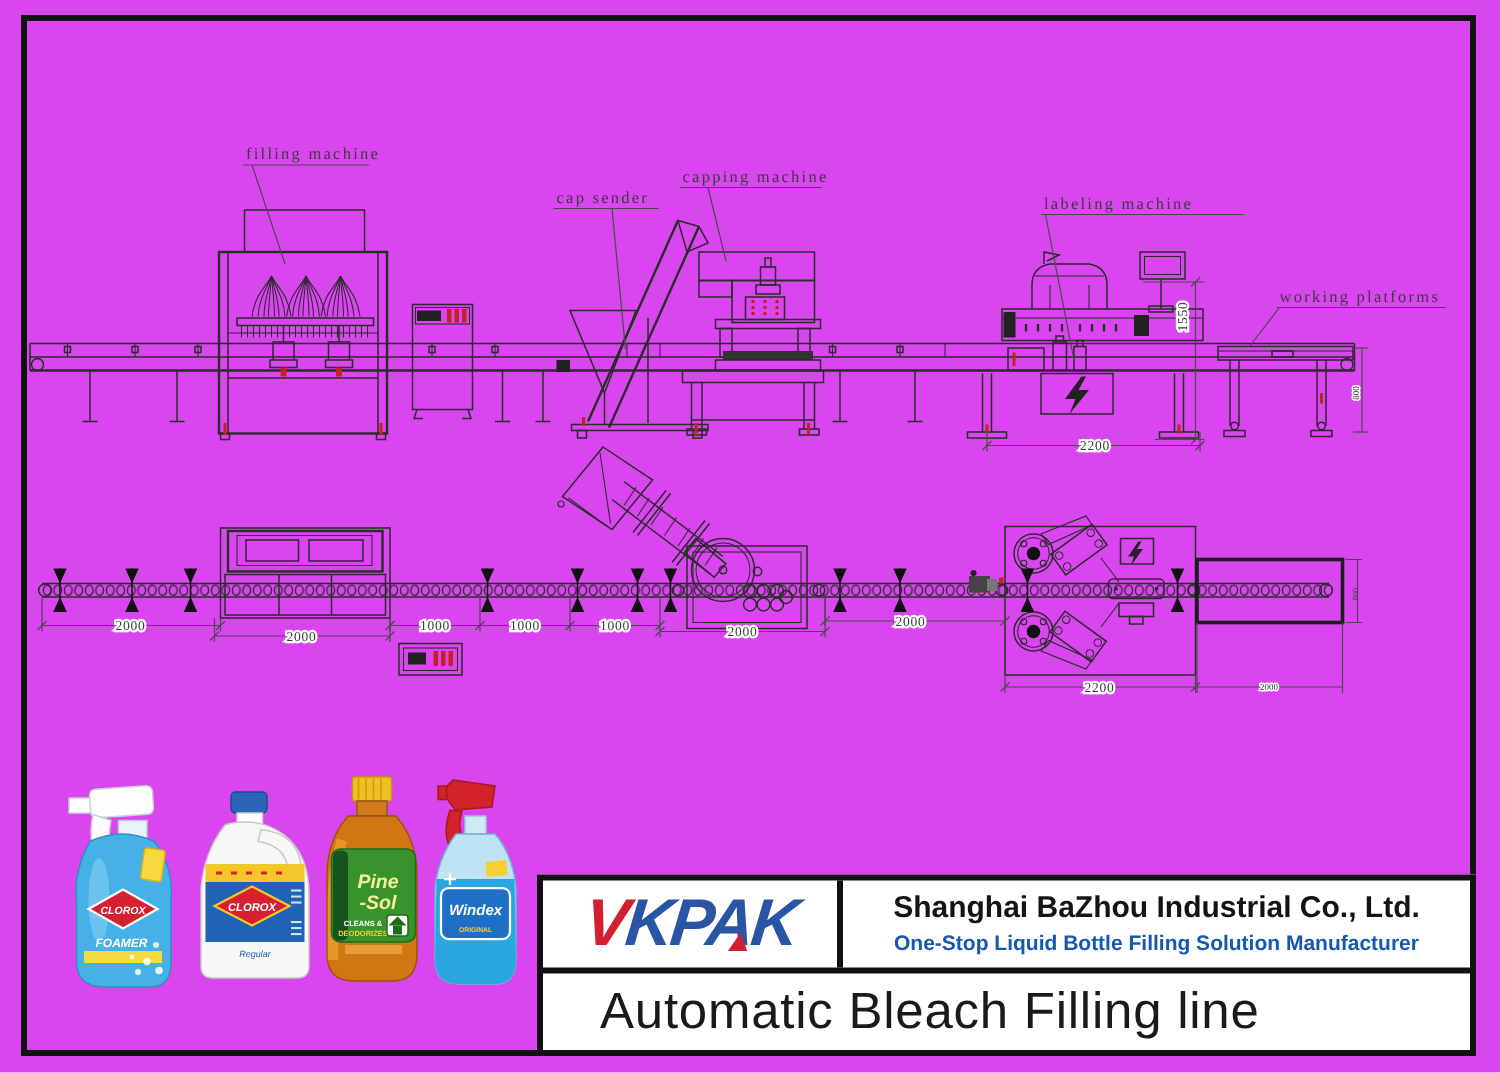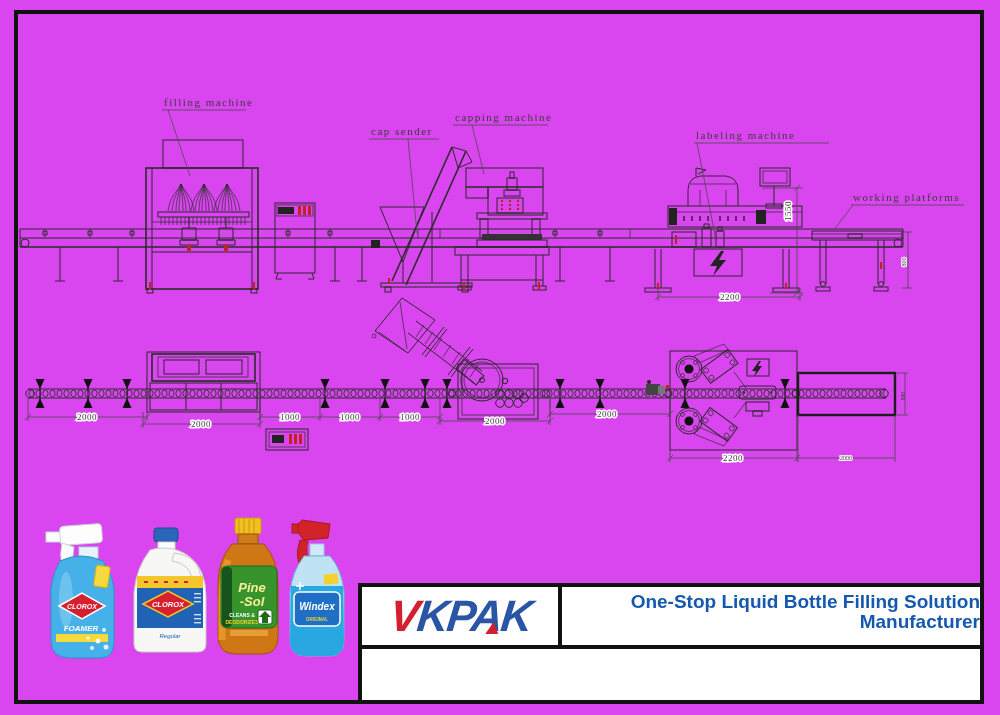--- a/index.html
+++ b/index.html
@@ -27,21 +27,21 @@
   .logo-cell{width:200px;border-right:4px solid #111;box-sizing:border-box;
              display:flex;align-items:center;justify-content:center;position:relative;}
   .logo{font:italic 900 44px "Liberation Sans",sans-serif;letter-spacing:-2px;
         transform:skewX(-6deg);position:relative;line-height:1;}
   .logo-v{color:#d32030;}
   .logo-rest{color:#2a55a5;}
   .logo-tri{position:absolute;left:69%;bottom:4px;width:13px;height:12px;background:#d32030;
             clip-path:polygon(0 100%,55% 0,100% 100%);}
   .company-cell{flex:1;text-align:center;padding-top:5px;}
   .company-name{font-weight:700;font-size:20px;color:#141414;line-height:26px;}
-  .tagline{font-weight:700;font-size:19px;color:#1558af;line-height:20px;text-align:right;}
+  .tagline{font-weight:700;font-size:14px;color:#1558af;line-height:20px;}
   .tb-row2{flex:1;display:flex;align-items:center;}
   .drawing-title{font-size:34px;color:#1a1a1a;padding-left:38px;letter-spacing:0.5px;}
 
   .prod-label{font-style:italic;font-weight:bold;}
 </style>
 </head>
 <body>
 
 <div class="canvas">
   <div class="frame"></div>
@@ -491,17 +491,21 @@
 
   <div class="title-block">
     <div class="tb-row1">
       <div class="logo-cell">
         <div class="logo">
           <span class="logo-v">V</span><span class="logo-rest">KPAK</span>
           <span class="logo-tri"></span>
         </div>
       </div>
       <div class="company-cell">
+        <div class="company-name">Shanghai BaZhou Industrial Co., Ltd.</div>
         <div class="tagline">One-Stop Liquid Bottle Filling Solution Manufacturer</div>
       </div>
     </div>
+    <div class="tb-row2">
+      <div class="drawing-title">Automatic Bleach Filling line</div>
+    </div>
   </div>
 </div>
 
 </body></html>

